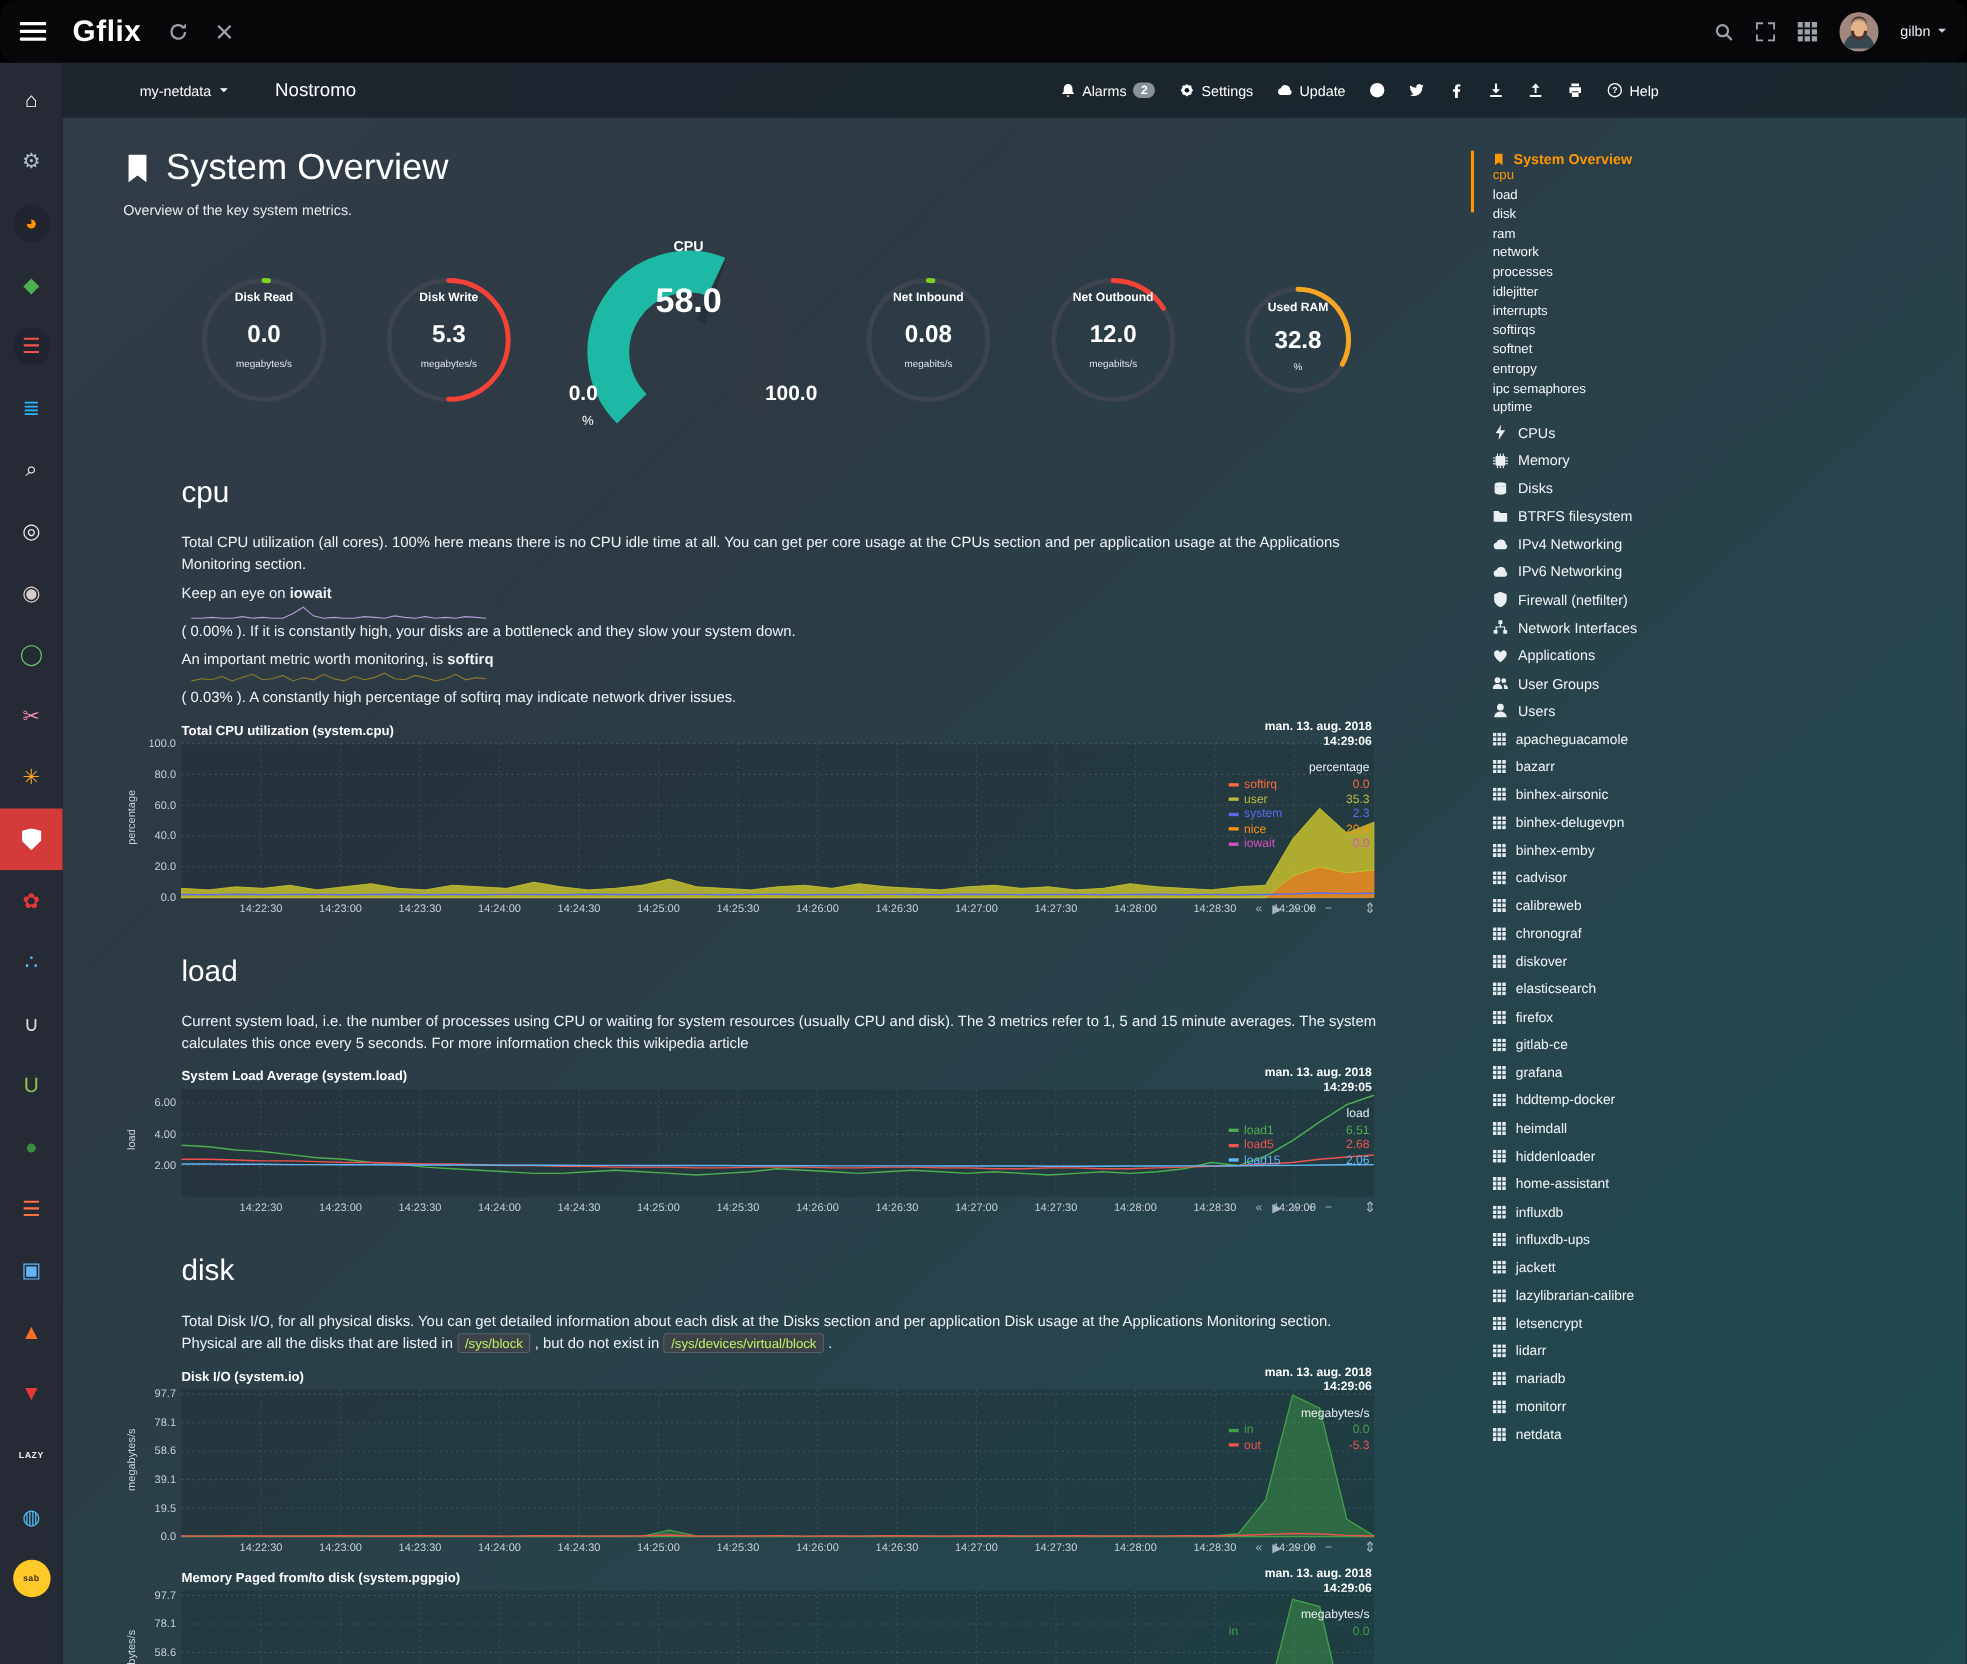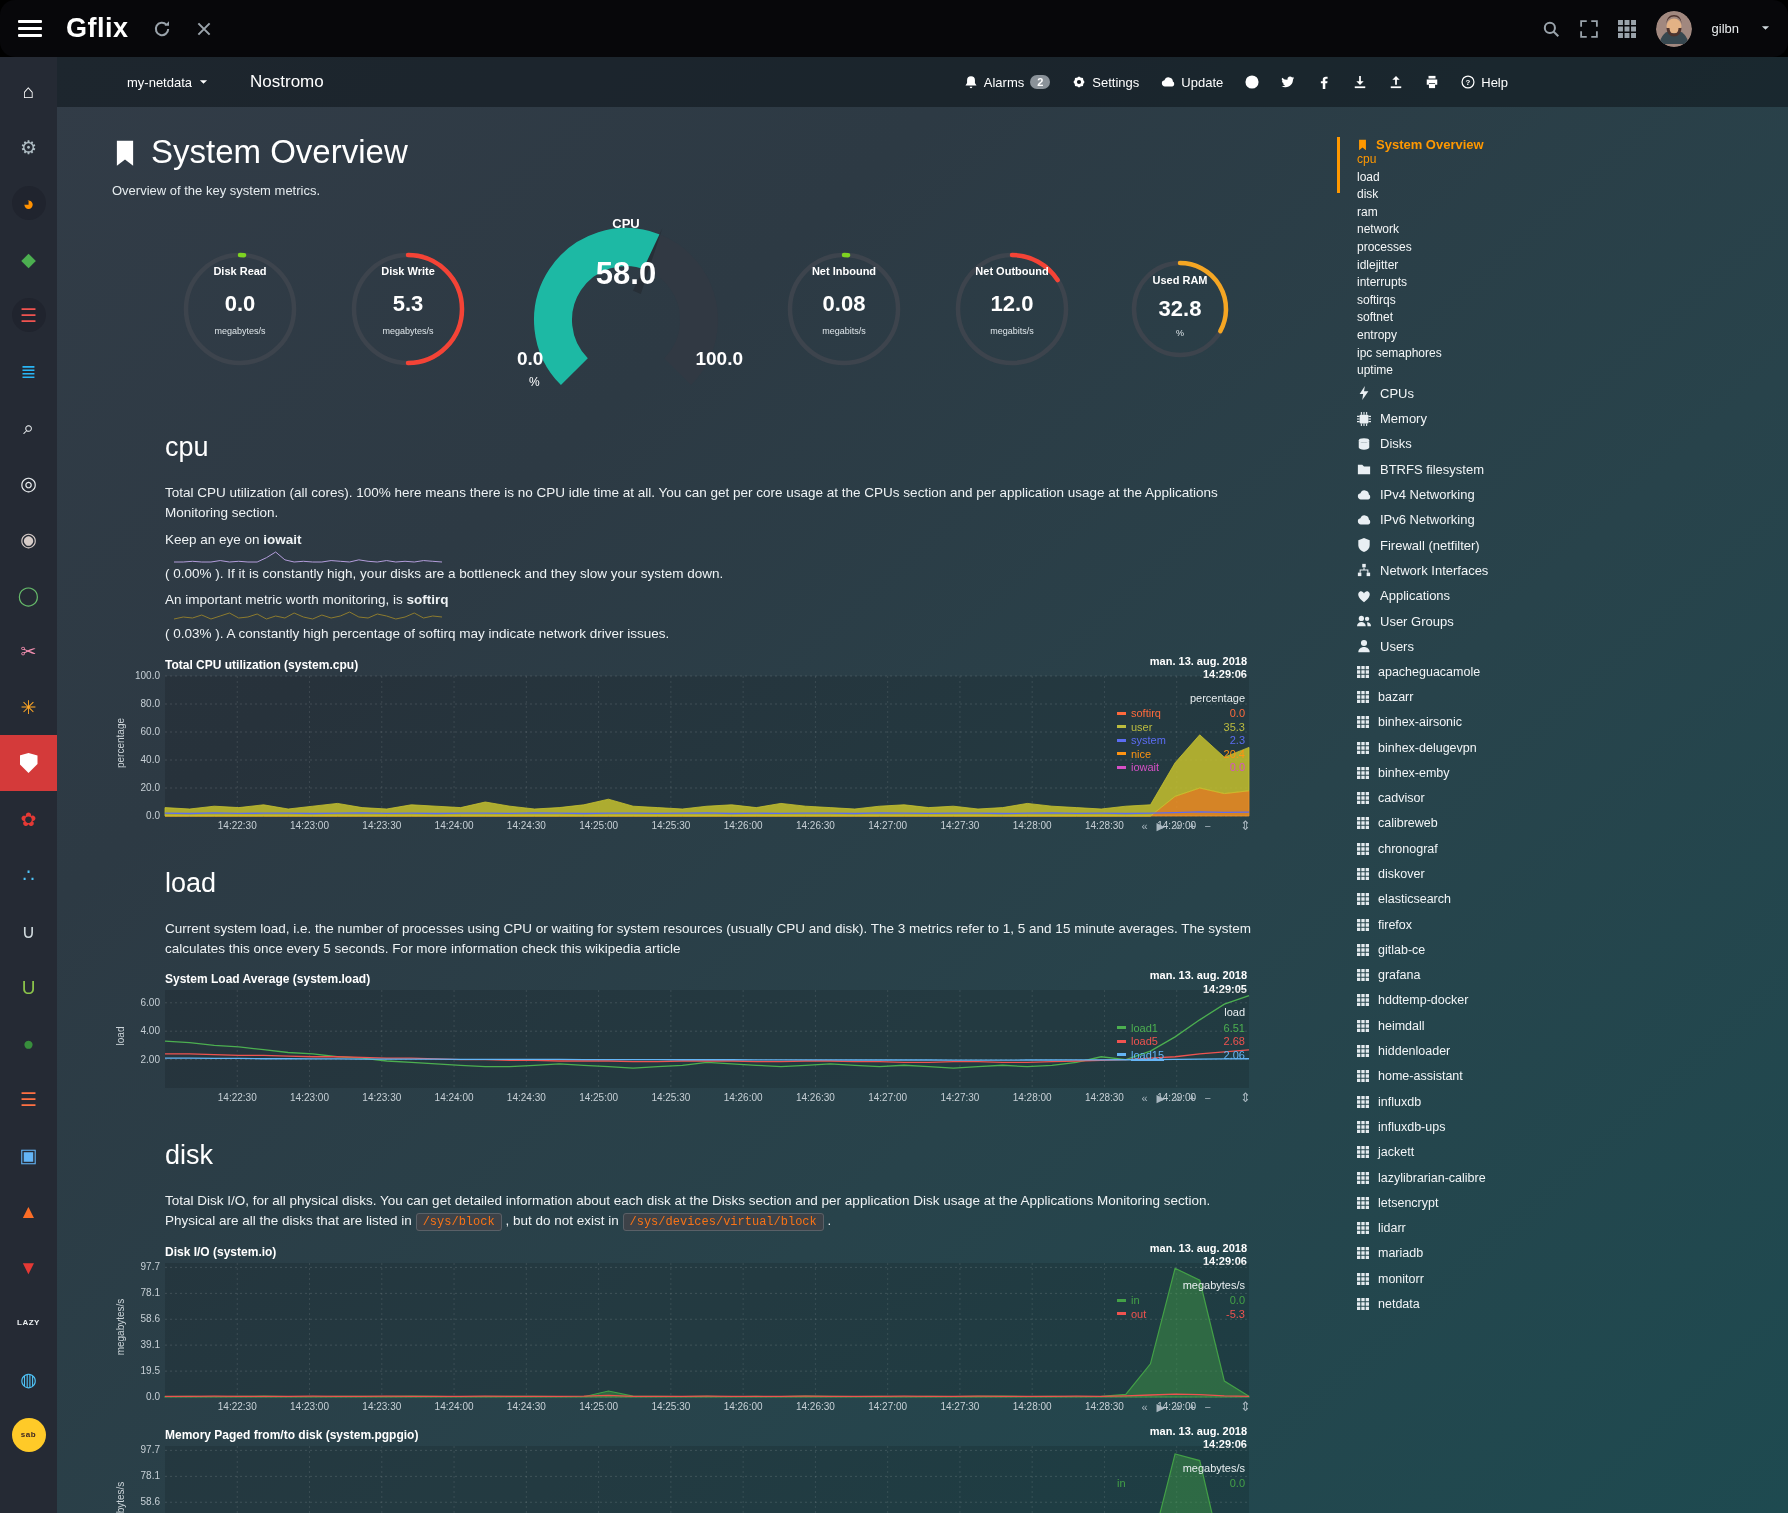--- a/index.html
+++ b/index.html
@@ -6,21 +6,21 @@
   body{width:1788px;height:1513px;overflow:hidden;font-family:"Liberation Sans",sans-serif;-webkit-font-smoothing:antialiased;}
   svg{display:block}
   
   .topbar{height:57px;background:#07070a;display:flex;align-items:center;padding:0 18px;gap:24px;box-sizing:border-box;border-radius:15px;}
   .hamburger{width:24px;cursor:pointer}
   .hamburger span{display:block;height:3px;background:#fff;margin:4px 0;border-radius:1px}
   .brand{color:#fff;font-size:27px;font-weight:700;letter-spacing:.5px}
   .tb-icon{width:18px;height:18px;color:#9aa3ab;fill:currentColor}
   .topbar-right{margin-left:auto;display:flex;align-items:center;gap:20px}
   .avatar{width:36px;height:36px;border-radius:50%;overflow:hidden}
-  .username{color:#eceff1;font-size:13px;display:flex;align-items:center;gap:22px}
+  .username{color:#eceff1;font-size:13px;display:flex;align-items:center;gap:6px}
   .caret{width:9px;height:7px;fill:#cfd8dc}
   
   .app-row{display:flex;height:1456px}
   .app-sidebar{width:57px;background:#252a34;display:flex;flex-direction:column;padding-top:6px;box-sizing:border-box;flex:none}
   .sb-item{height:56px;display:flex;align-items:center;justify-content:center;cursor:pointer}
   .sb-item.active{background: #d43a3a}
   .sb-item .glyph{width:34px;height:34px;border-radius:50%;display:flex;align-items:center;justify-content:center;font-size:19px;line-height:1}
   .sb-item .text-glyph{font-size:8px;font-weight:bold;letter-spacing:.5px;border-radius:50%}
   .sb-item .shield-glyph{width:18px;height:20px;background:#fff;border-radius:0;clip-path:polygon(50% 0,100% 12%,100% 55%,50% 100%,0 55%,0 12%);font-size:0}
   
@@ -51,21 +51,21 @@
   .gauge.big .cpu-label{position:absolute;top:-4px;width:100%;text-align:center;font-size:13px;font-weight:bold}
   .gauge.big .cpu-value{position:absolute;top:36px;width:100%;text-align:center;font-size:31px;font-weight:bold}
   .gauge.big .cpu-min{position:absolute;left:16px;top:128px;font-size:19px;font-weight:bold}
   .gauge.big .cpu-max{position:absolute;right:8px;top:128px;font-size:19px;font-weight:bold}
   .gauge.big .cpu-unit{position:absolute;left:28px;top:155px;font-size:12px}
   
   .sec-heading{font-size:27px;color:#fff;font-weight:400;margin:34px 0 20px}
   .nd-main p{margin:0 0 6px;font-size:13.5px;line-height:1.5;color:#eef2f4;max-width:1090px}
   .term{font-weight:bold}
   .spark{vertical-align:middle;margin:0 8px}
-  .code{background:#3d4248;border:1px solid #5a6067;border-radius:3px;padding:1px 6px;font-family:Liberation Mono, monospace;font-size:12px;color:#f97316}
+  .code{background:#3d4248;border:1px solid #5a6067;border-radius:3px;padding:1px 6px;font-family:Liberation Sans, sans-serif;font-size:12px;color:#bef264}
   .wiki-link{color:#eef2f4;cursor:pointer}
   
   .chart{width:1136px;margin-left:-46px;position:relative;margin-top:10px;margin-bottom:4px}
   .chart-head{margin-left:46px;height:15px;position:relative}
   .chart-title{font-size:12px;font-weight:bold;color:#fff}
   .chart-date{position:absolute;top:0;right:8px;text-align:right;font-size:11px;font-weight:bold;color:#fff;line-height:1.25}
   .plot-wrap{position:relative}
   .ylab{position:absolute;left:-34px;top:0;bottom:18px;width:70px;display:flex;align-items:center;justify-content:center;font-size:10px;color:#ccd4d9;transform:rotate(-90deg);pointer-events:none}
   .legend{position:absolute;top:22px;right:10px;width:128px;font-size:11px}
   .legend-units{text-align:right;color:#e8eef0;margin-bottom:3px}

